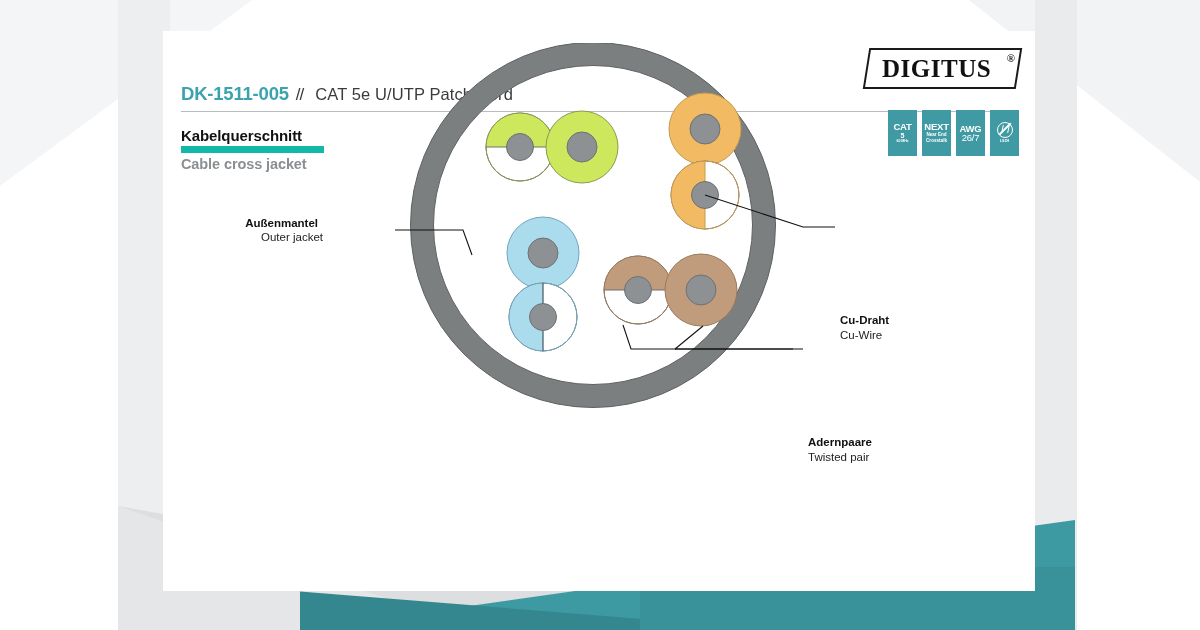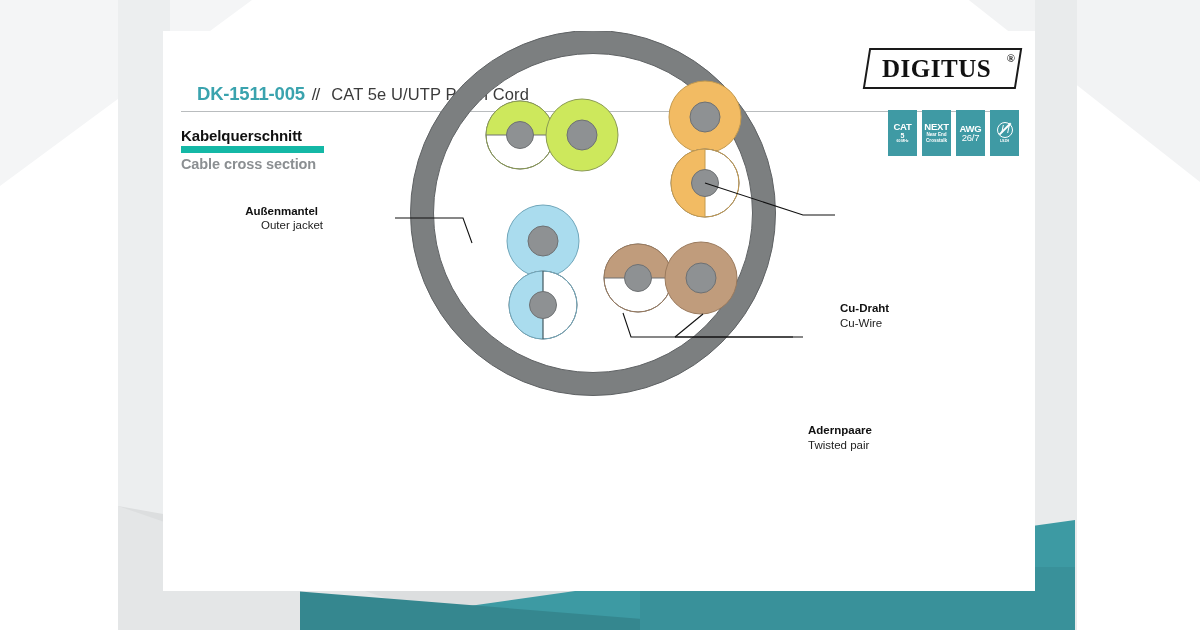--- a/index.html
+++ b/index.html
@@ -97,21 +97,21 @@
     position:absolute;left:18px;top:52px;width:836px;
   }
   .title-line{
     display:flex;align-items:baseline;gap:7px;
     padding-bottom:6px;
     border-bottom:1px solid #b9bcbe;
     width:836px;
     box-sizing:border-box;
   }
   .art-no{
-    font-size:18.5px;font-weight:bold;color:#3aa3ae;letter-spacing:-0.2px;margin-left:16px;
+    font-size:18.5px;font-weight:bold;color:#3aa3ae;letter-spacing:-0.2px;
   }
   .slashes{
     font-size:17px;color:#3b3b3b;font-weight:normal;letter-spacing:-1px;
   }
   .art-desc{
     font-size:16.5px;color:#3b3b3b;letter-spacing:0.1px;padding-left:5px;
   }
 
   
   .sec{
@@ -151,21 +151,21 @@
     content:"";position:absolute;left:-1px;top:5px;width:16px;height:1.8px;
     background:#ffffff;transform:rotate(-45deg);
   }
   .lszh-sym:after{
     content:"";position:absolute;left:4px;top:2px;width:5px;height:8px;
     border-left:1.5px solid #ffffff;border-right:1.5px solid #ffffff;
     transform:skewX(-12deg);
   }
 
   
-  .diagram{position:absolute;left:0;top:0;width:712px;height:560px;}
+  .diagram{position:absolute;left:0;top:12px;width:712px;height:560px;}
   svg{display:block;}
 
   .lbl-de{font-family:"Liberation Sans", sans-serif;font-size:11.5px;font-weight:bold;fill:#111111;}
   .lbl-en{font-family:"Liberation Sans", sans-serif;font-size:11.5px;fill:#222222;}
 </style>
 </head>
 <body>
 
 <div id="stage">
 
@@ -193,21 +193,21 @@
     <div class="title-row">
       <div class="title-line">
         <span class="art-no">DK-1511-005</span>
         <span class="slashes">//</span>
         <span class="art-desc">CAT 5e U/UTP Patch Cord</span>
       </div>
     </div>
 
     <div class="sec">
       <div class="sec-de">Kabelquerschnitt</div>
-      <div class="sec-en">Cable cross section</div>
+      <div class="sec-en">Cable cross jacket</div>
     </div>
 
     <div class="badges">
       <div class="badge">
         <span class="b-main">CAT</span>
         <span class="b-sub">5</span>
         <span class="b-micro">60 MHz</span>
       </div>
       <div class="badge">
         <span class="b-main">NEXT</span>

